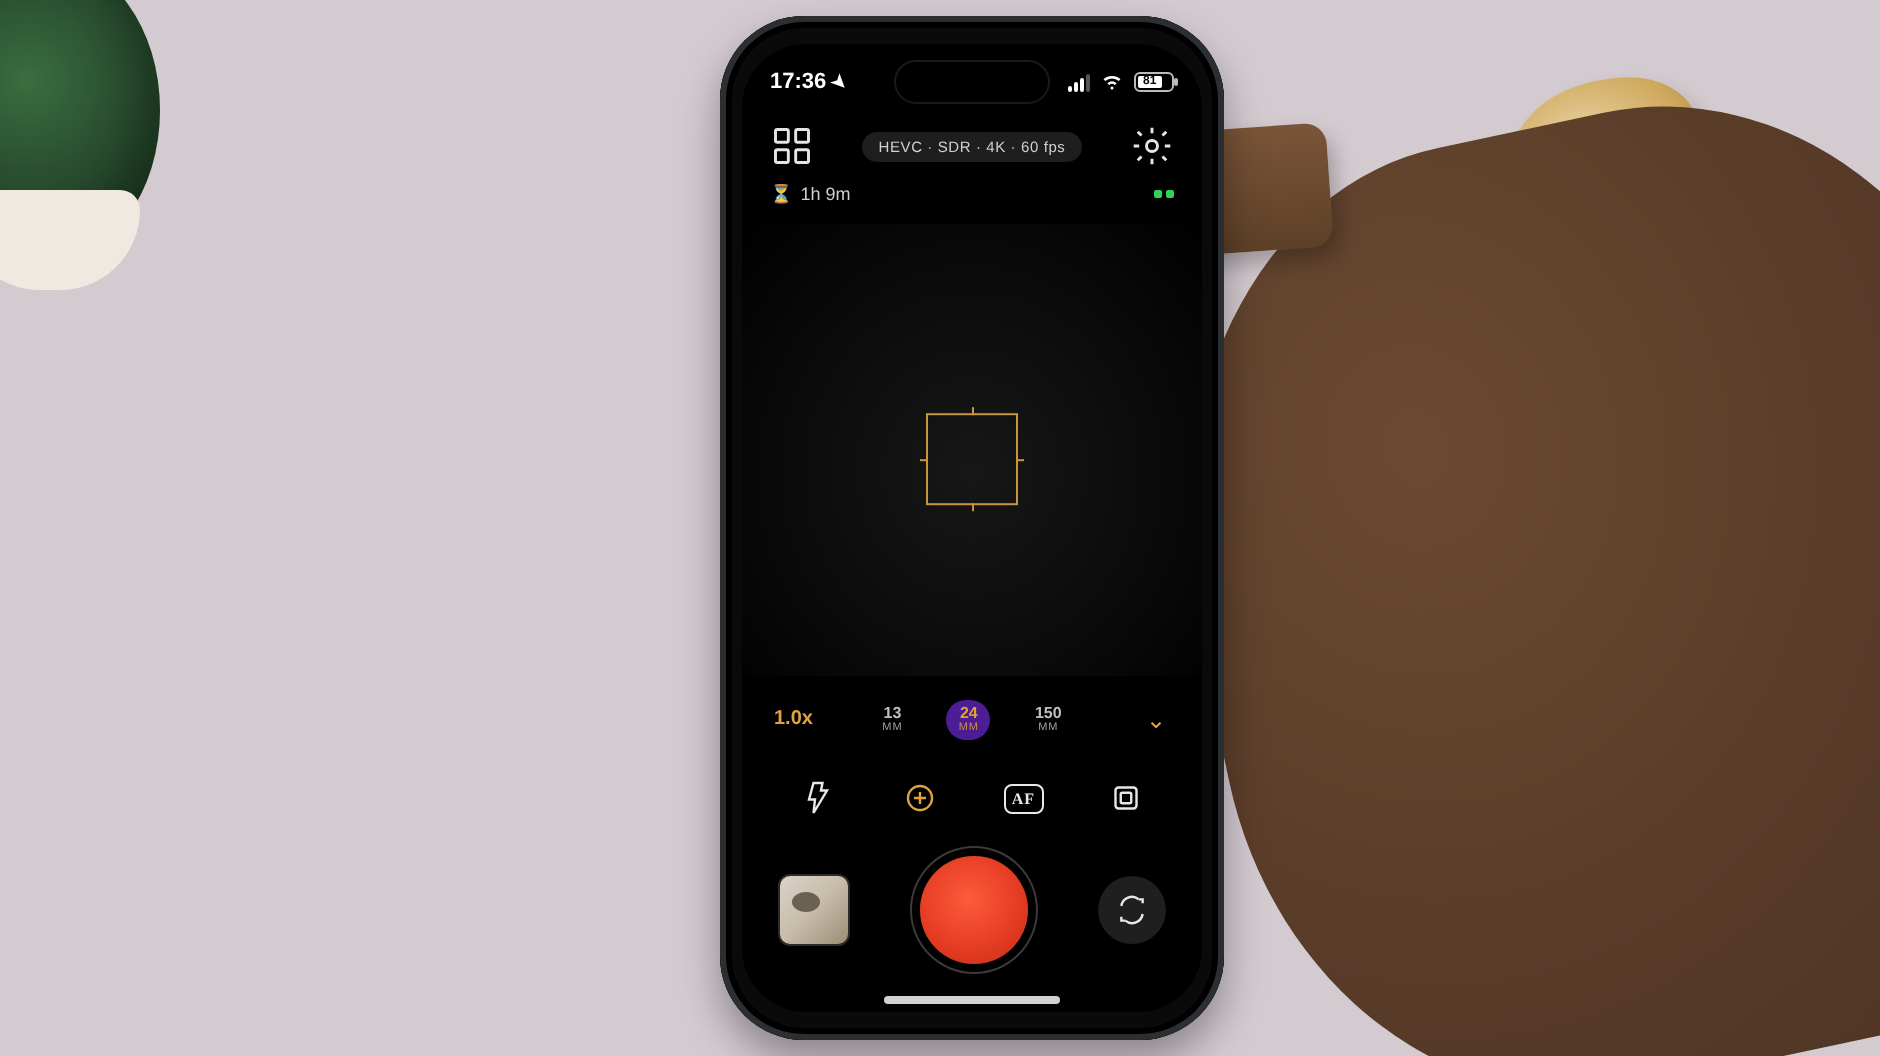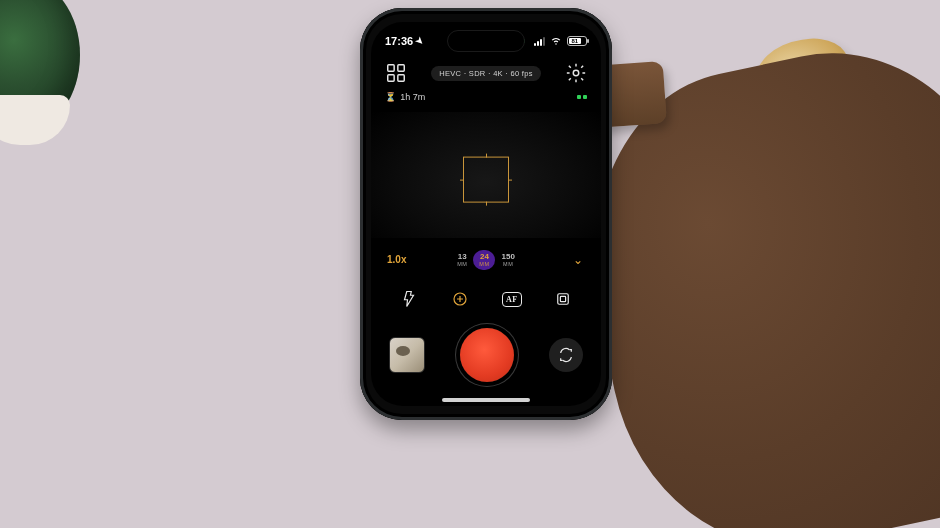--- a/index.html
+++ b/index.html
@@ -56,21 +56,21 @@
     background: linear-gradient(180deg,#7a5539 0%, #5d4028 100%);
     border-radius: 40px 14px 14px 40px;
     transform: rotate(-4deg);
     box-shadow: 3px 6px 10px rgba(0,0,0,.25);
   }
 
   
   .phone {
     position: absolute;
     left: 360px; top: 8px;
-    width: 252px; height: 412px;
+    width: 252px; height: 512px;
     background: #0a0a0a;
     border-radius: 42px;
     box-shadow: 0 10px 20px rgba(0,0,0,.35), inset 0 0 0 3px #2c2f31, inset 0 0 0 6px #000;
     padding: 14px 11px 14px 11px;
   }
   .screen {
     width: 100%; height: 100%;
     background: #000;
     border-radius: 32px;
     position: relative;
@@ -155,20 +155,21 @@
   }
   .focus-box::before { left:50%; top:-4px; width:1px; height:4px; }
   .focus-box::after  { left:50%; bottom:-4px; width:1px; height:4px; }
   .focus-box .t { top:50%; left:-4px; height:1px; width:4px; }
   .focus-box .b { top:50%; right:-4px; height:1px; width:4px; }
 
   
   .lens-row {
     position:absolute; bottom:136px; left:0; right:0;
     display:flex; align-items:center; justify-content:center;
+    gap: 16px;
     font-size: 8px;
     color:#bfbfbf;
   }
   .zoom-label { position:absolute; left:16px; color:#e0a43a; font-size:10px; font-weight:600; }
   .lens {
     display:flex; flex-direction:column; align-items:center; gap:1px;
     padding:3px 6px; border-radius:10px;
   }
   .lens.active { background:#4c1d95; color:#e0a43a; }
   .lens-num { font-size:8px; font-weight:600; line-height:1; }
@@ -275,21 +276,21 @@
         <svg viewBox="0 0 24 24" fill="none" stroke="currentColor" stroke-width="1.6">
             <circle cx="12" cy="12" r="3"></circle>
             <path d="M12 2v3M12 19v3M4.2 4.2l2.1 2.1M17.7 17.7l2.1 2.1M2 12h3M19 12h3M4.2 19.8l2.1-2.1M17.7 6.3l2.1-2.1"></path>
           </svg>
       </div>
     </div>
 
     <div class="rec-row">
       <div class="rec-left">
         <span class="hourglass">⏳</span>
-        <span>1h 7m</span>
+        <span>1h 9m</span>
       </div>
       <div class="level-dots">
           <span></span>
           <span></span>
         </div>
     </div>
 
     <div class="viewfinder">
       <div class="focus-box">
         <span class="t"></span>

